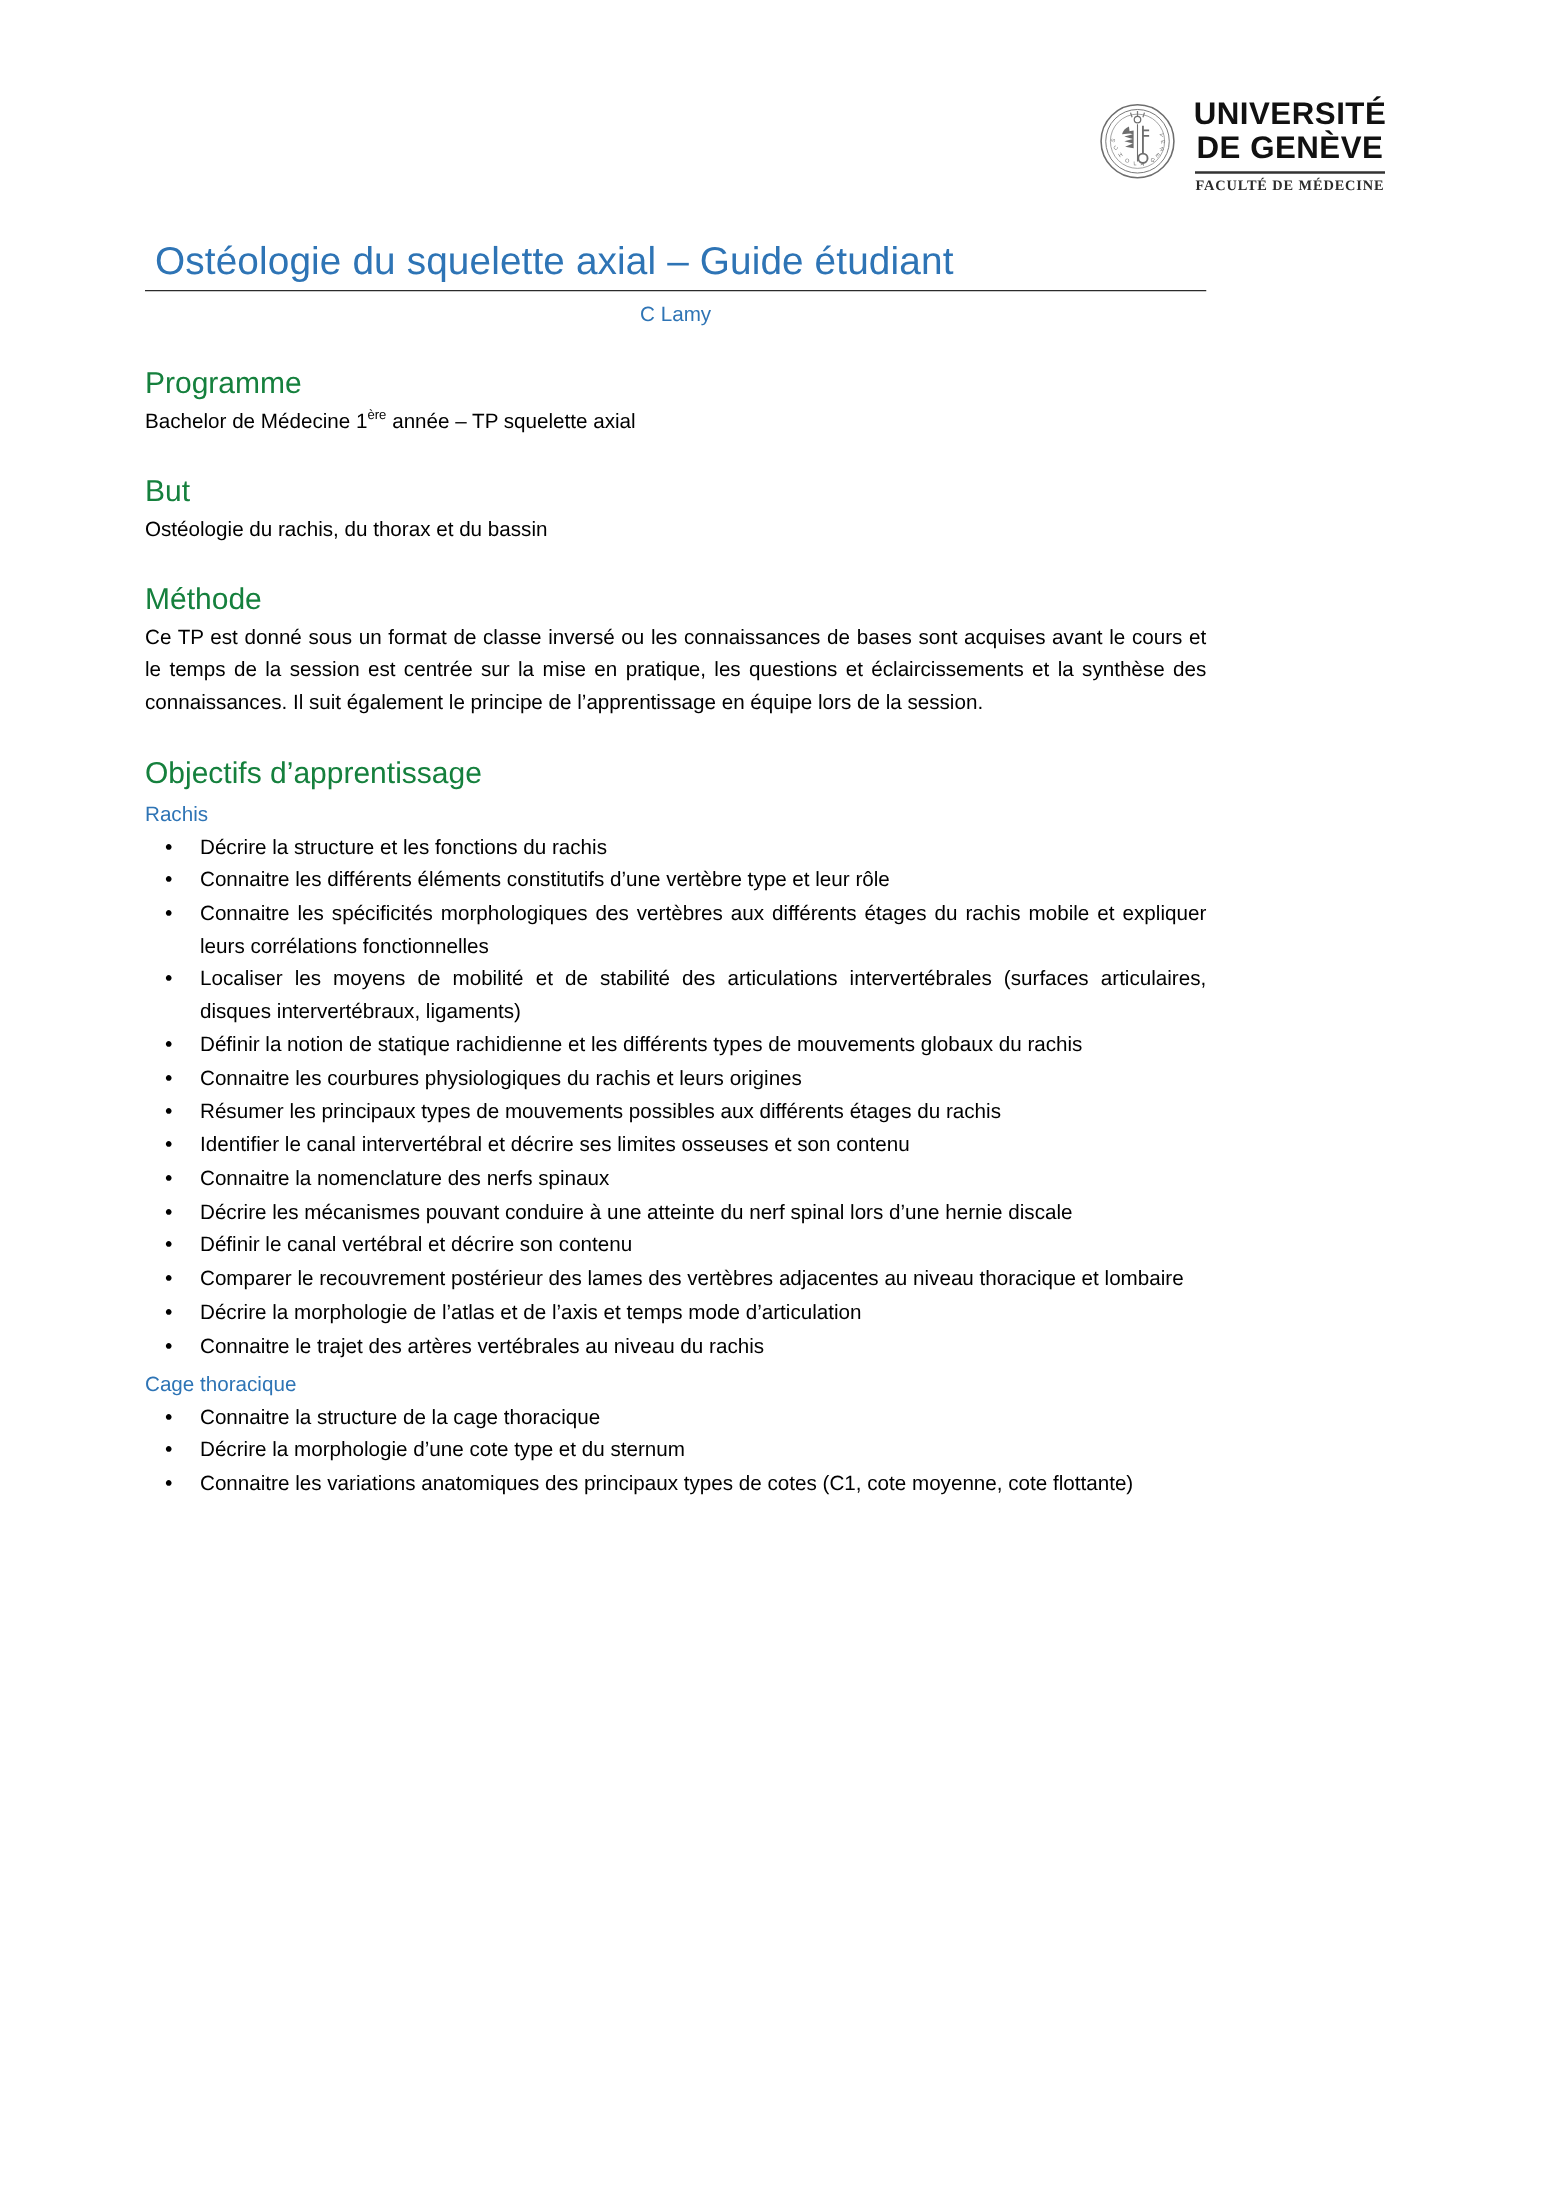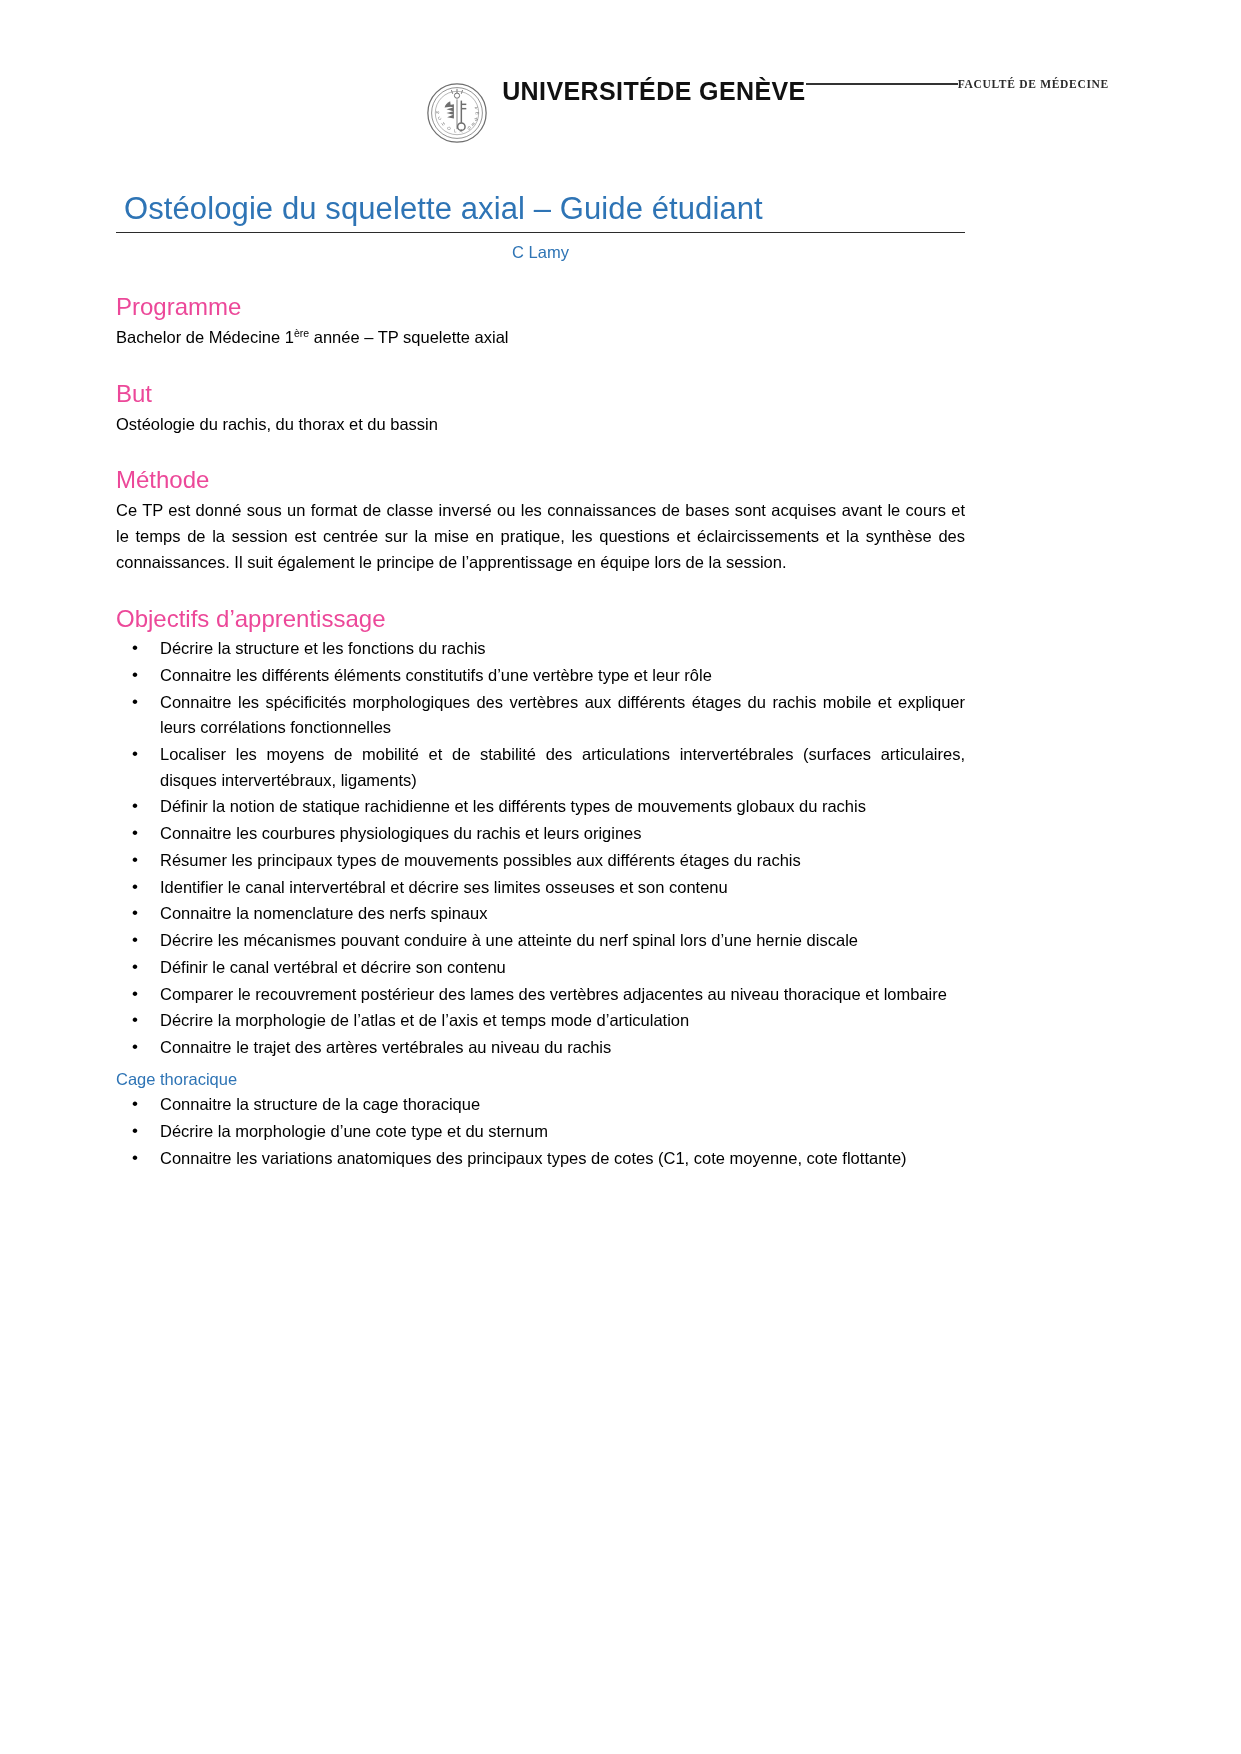--- a/index.html
+++ b/index.html
@@ -35,22 +35,22 @@
     gap: 14px;
   }
   .seal {
     width: 62px;
     height: 62px;
     flex: 0 0 auto;
     margin-top: 4px;
   }
   .logo-text {
     display: flex;
-    flex-direction: row;
-    align-items: flex-start;
+    flex-direction: column;
+    align-items: center;
   }
   .logo-line1, .logo-line2 {
     font-family: "Liberation Sans", sans-serif;
     font-weight: bold;
     font-size: 25px;
     letter-spacing: 0.4px;
     line-height: 1.08;
     color: #111111;
   }
   .logo-rule {
@@ -89,21 +89,21 @@
   .subtitle {
     font-size: 16.5px;
     color: #2E74B5;
     margin: 9px 0 0 0;
     line-height: 1.3;
     text-align: center;
   }
 
   h2.section {
     font-size: 24px;
-    color: #ec4899;
+    color: #15803d;
     font-weight: normal;
     margin: 28px 0 2px 0;
     line-height: 1.25;
   }
 
   h3.subsection {
     font-size: 16.5px;
     color: #2E74B5;
     font-weight: normal;
     margin: 8px 0 2px 0;
@@ -217,20 +217,21 @@
     <p class="body-text"><span>Bachelor de Médecine 1</span><sup class="ord">ère</sup><span> année – TP squelette axial</span></p>
 
     <h2 class="section">But</h2>
     <p class="body-text">Ostéologie du rachis, du thorax et du bassin</p>
 
     <h2 class="section">Méthode</h2>
     <p class="body-text justify">Ce TP est donné sous un format de classe inversé ou les connaissances de bases sont acquises avant le cours et le temps de la session est centrée sur la mise en pratique, les questions et éclaircissements et la synthèse des connaissances. Il suit également le principe de l’apprentissage en équipe lors de la session.</p>
 
     <h2 class="section">Objectifs d’apprentissage</h2>
 
+    <h3 class="subsection">Rachis</h3>
     <ul class="bullets">
       <li>Décrire la structure et les fonctions du rachis</li>
       <li>Connaitre les différents éléments constitutifs d’une vertèbre type et leur rôle</li>
       <li>Connaitre les spécificités morphologiques des vertèbres aux différents étages du rachis mobile et expliquer leurs corrélations fonctionnelles</li>
       <li>Localiser les moyens de mobilité et de stabilité des articulations intervertébrales (surfaces articulaires, disques intervertébraux, ligaments)</li>
       <li class="nojustify">Définir la notion de statique rachidienne et les différents types de mouvements globaux du rachis</li>
       <li class="nojustify">Connaitre les courbures physiologiques du rachis et leurs origines</li>
       <li class="nojustify">Résumer les principaux types de mouvements possibles aux différents étages du rachis</li>
       <li class="nojustify">Identifier le canal intervertébral et décrire ses limites osseuses et son contenu</li>
       <li class="nojustify">Connaitre la nomenclature des nerfs spinaux</li>

